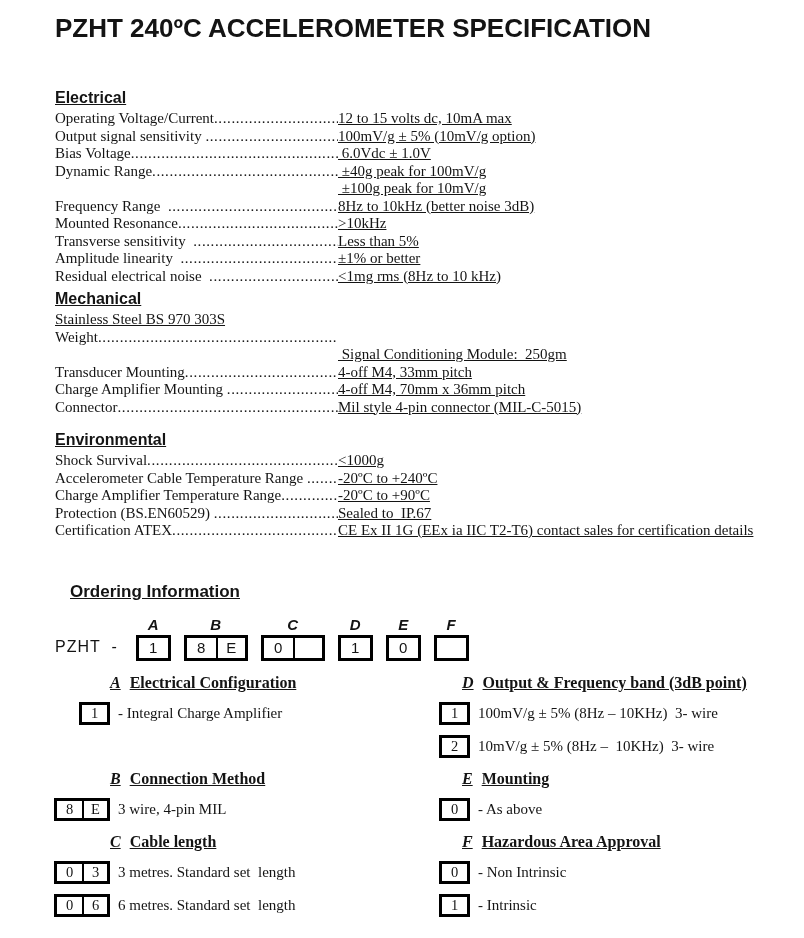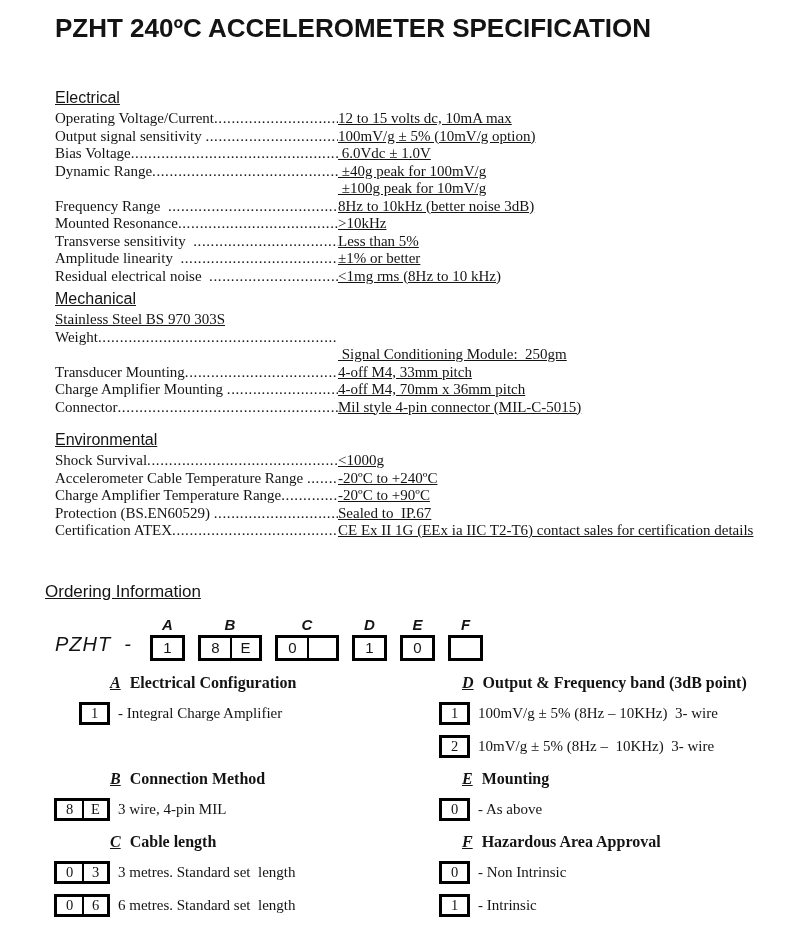--- a/index.html
+++ b/index.html
@@ -20,43 +20,43 @@
     letter-spacing: 0px;
   }
 
   
   .spec { margin-left: 55px; }
   .sec-electrical { margin-top: 45px; }
   .sec-mechanical { margin-top: 4px; }
   .sec-environmental { margin-top: 14px; }
   .shead {
     font-family: "Liberation Sans", sans-serif;
-    font-size: 16px; font-weight: normal;
+    font-size: 16px; font-weight: bold;
     text-decoration: underline;
     margin: 0 0 3px 0; line-height: 19px;
   }
   .rows { width: 749px; }
   .spec-row { display: flex; font-size: 15px; line-height: 17.5px; }
   .lead { width: 283px; flex: none; display: flex; overflow: hidden; }
   .lbl { white-space: pre; }
   .dots { flex: 1 1 auto; overflow: hidden; white-space: nowrap; }
   .dots::before {
     content: "........................................................................................................................";
     letter-spacing: 0.6px;
   }
   .val { white-space: pre; text-decoration: underline; }
 
   
   .ordering { margin-top: 42px; }
-  .ohead { margin-left: 45px; font-size: 17px; line-height: 20px; }
+  .ohead { margin-left: 70px; font-size: 17px; line-height: 20px; }
   .coderow { display: flex; align-items: flex-end; margin: 15px 0 0 55px; }
   .prefix {
     font-family: "Liberation Sans", sans-serif;
-    font-size: 20px; margin-right: 18px; padding-bottom: 5px;
-    letter-spacing: 1px; white-space: pre; font-style: italic;
+    font-size: 16px; margin-right: 18px; padding-bottom: 5px;
+    letter-spacing: 1px; white-space: pre;
   }
   .cgroups { display: flex; align-items: flex-end; }
   .cgroup { display: flex; flex-direction: column; align-items: center; margin-right: 13px; }
   .clabel {
     font-family: "Liberation Sans", sans-serif;
     font-size: 15px; font-weight: bold; font-style: italic;
     margin-bottom: 2px; line-height: 16px;
   }
   .cbox { display: inline-flex; border: 3px solid #000; background: #fff; }
   .ccell {
@@ -71,21 +71,21 @@
     margin: 12px 0 0 40px;
   }
   .sub { padding-bottom: 1px; }
   .subhead { margin-bottom: 9px; white-space: nowrap; line-height: 20px; }
   .left .subhead { margin-left: 70px; }
   .right .subhead { margin-left: 24px; }
   .subletter {
     font-size: 16px; font-weight: bold; font-style: italic;
     text-decoration: underline; margin-right: 9px;
   }
-  .subtitle { font-size: 16px; font-weight: bold; }
+  .subtitle { font-size: 16px; font-weight: bold; text-decoration: underline; }
   .opt { display: flex; align-items: center; margin-bottom: 10px; }
   .optboxes { display: flex; justify-content: flex-end; flex: none; }
   .left .optboxes { width: 70px; }
   .right .optboxes { width: 32px; }
   .obox { display: inline-flex; border: 3px solid #000; background: #fff; }
   .ocell {
     min-width: 25px; height: 17px; padding: 0 2px;
     display: flex; align-items: center; justify-content: center;
     font-size: 14.5px;
   }

